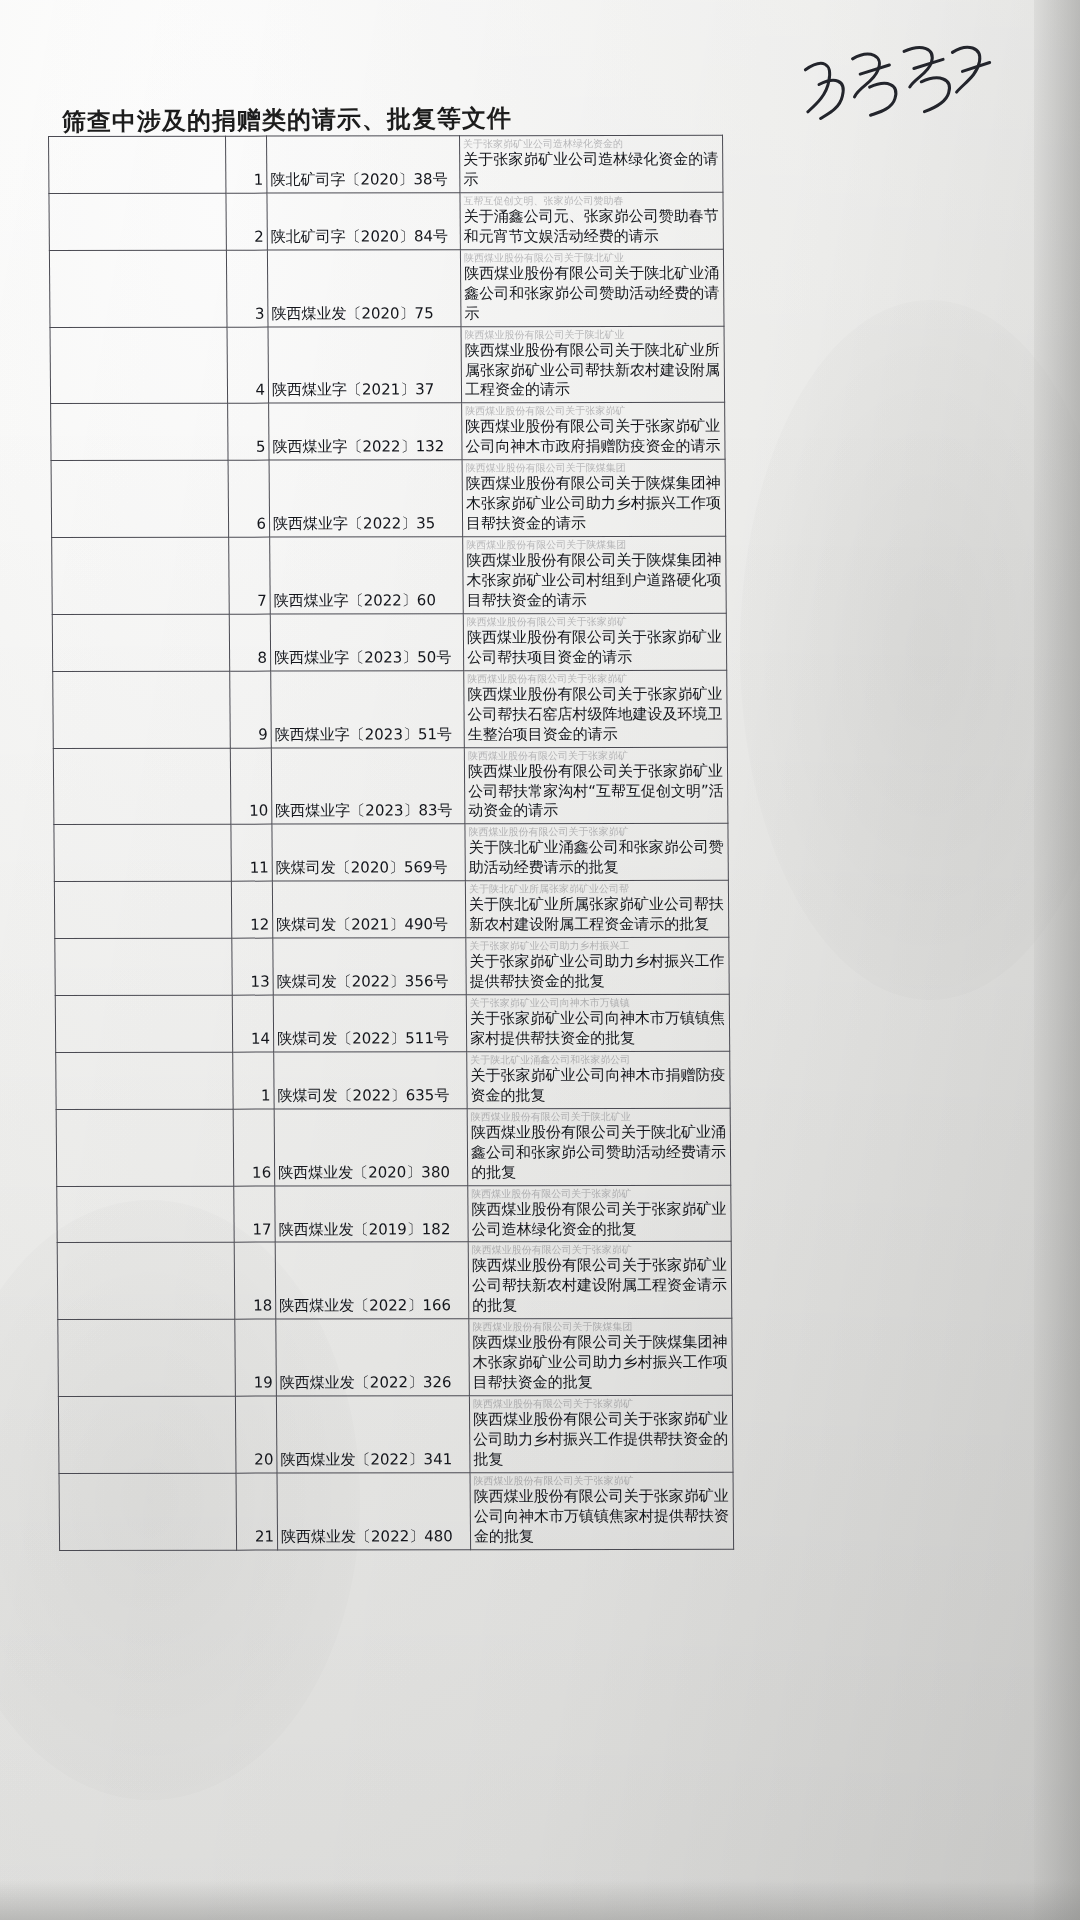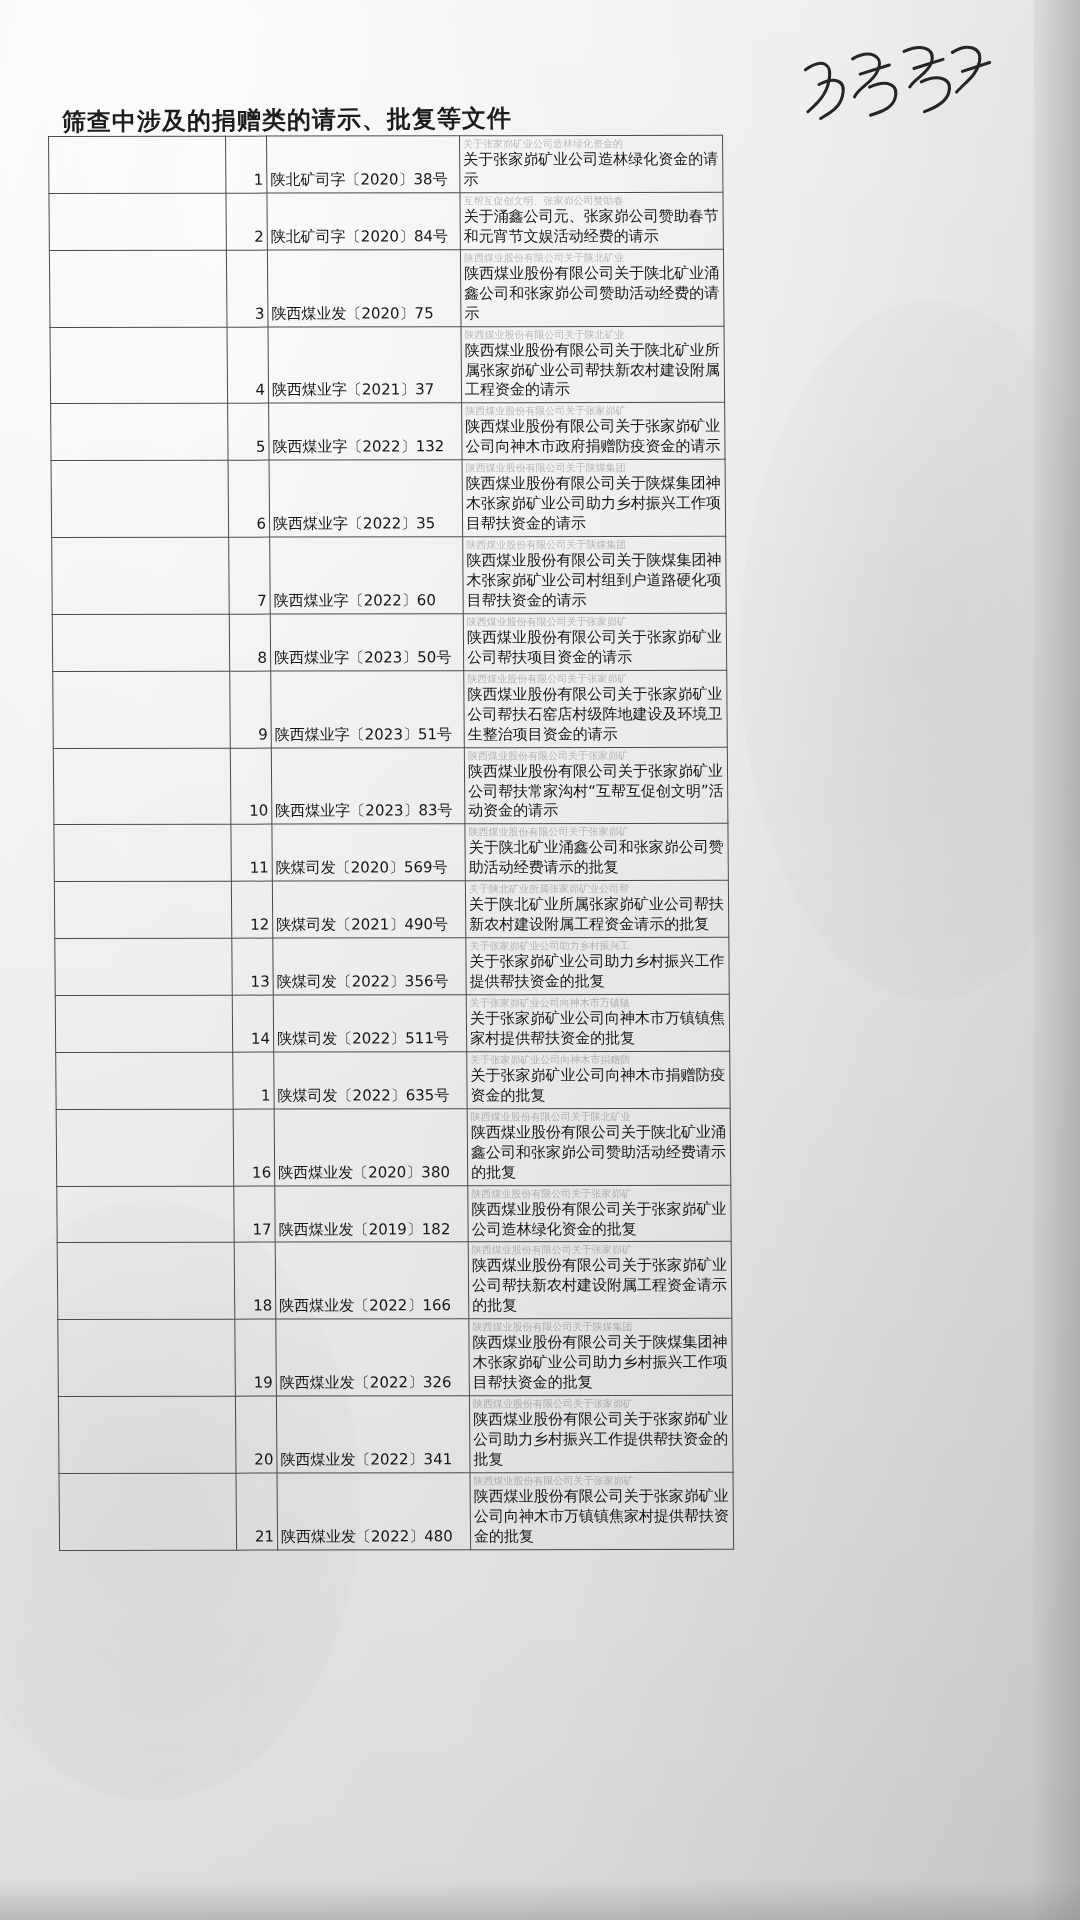--- a/index.html
+++ b/index.html
@@ -274,21 +274,21 @@
           <td class="c-desc">
             <span class="ghost">关于张家峁矿业公司向神木市万镇镇</span>
             <span class="txt">关于张家峁矿业公司向神木市万镇镇焦家村提供帮扶资金的批复</span>
           </td>
         </tr>
         <tr>
           <td class="c-blank"></td>
           <td class="c-idx">1</td>
           <td class="c-code">陕煤司发〔2022〕635号</td>
           <td class="c-desc">
-            <span class="ghost">关于张家峁矿业公司向神木市捐赠防</span>
+            <span class="ghost">关于陕北矿业涌鑫公司和张家峁公司</span>
             <span class="txt">关于张家峁矿业公司向神木市捐赠防疫资金的批复</span>
           </td>
         </tr>
         <tr>
           <td class="c-blank"></td>
           <td class="c-idx">16</td>
           <td class="c-code">陕西煤业发〔2020〕380</td>
           <td class="c-desc">
             <span class="ghost">陕西煤业股份有限公司关于陕北矿业</span>
             <span class="txt">陕西煤业股份有限公司关于陕北矿业涌鑫公司和张家峁公司赞助活动经费请示的批复</span>

